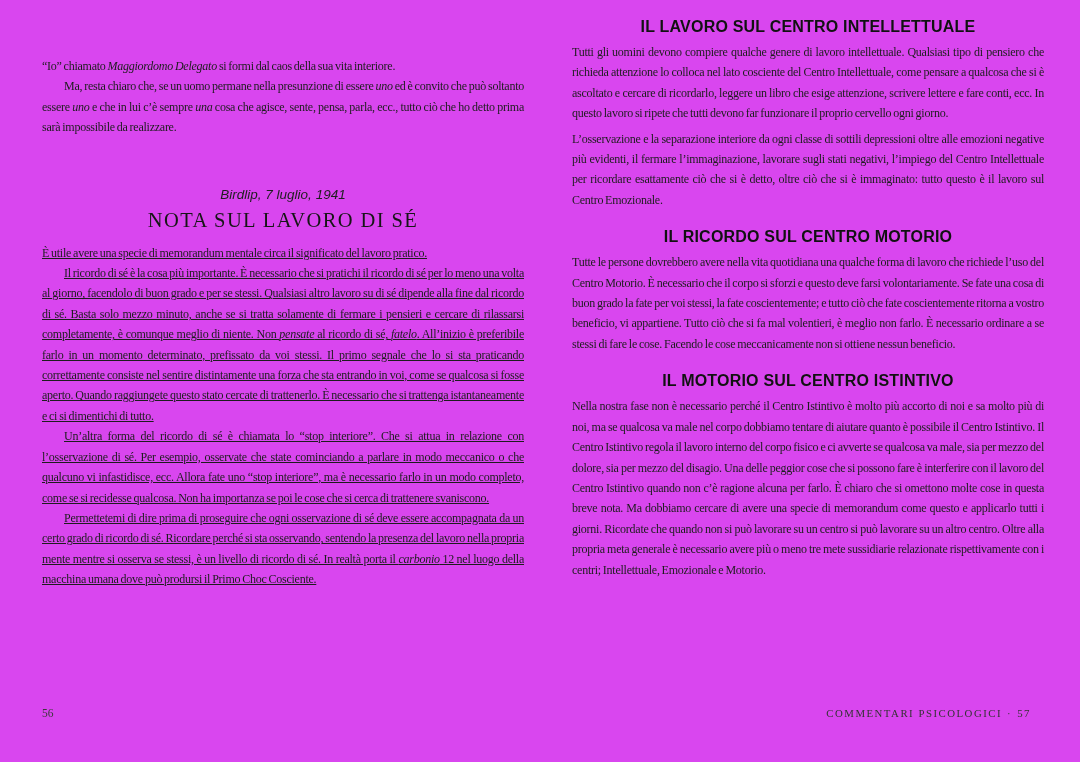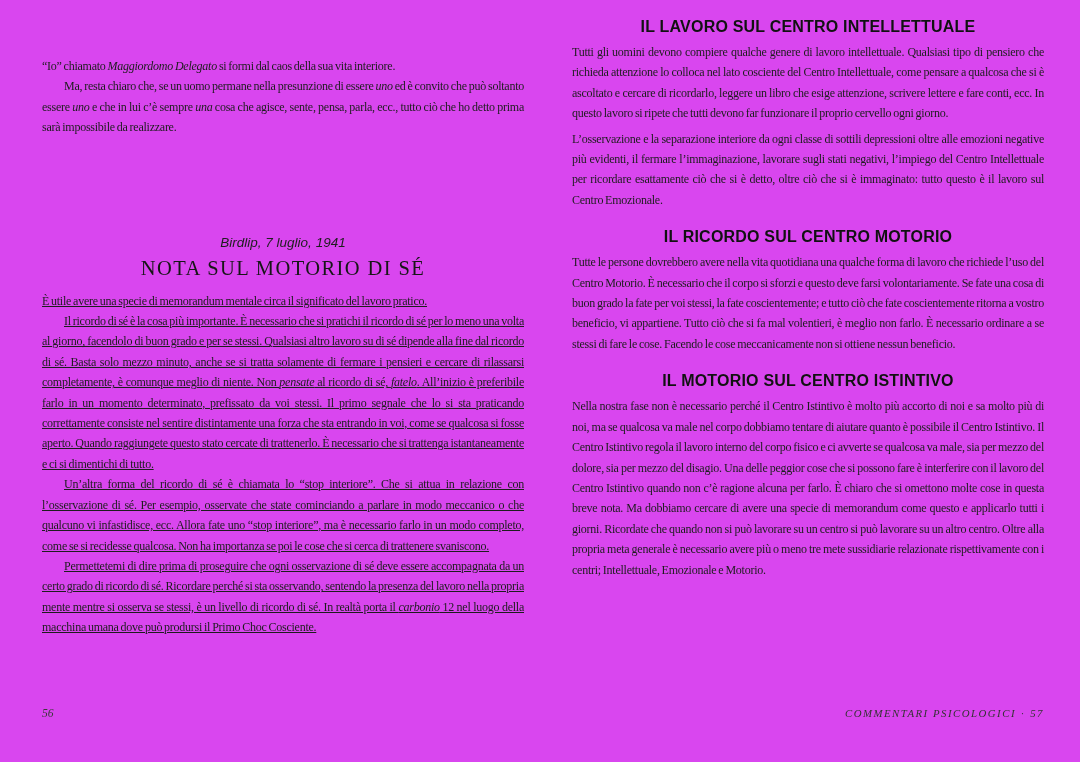--- a/index.html
+++ b/index.html
@@ -23,21 +23,21 @@
     line-height: 20.4px;
     letter-spacing: -0.25px;
     word-spacing: -0.8px;
     color: #1d1d1d;
   }
   .body-p.indent { text-indent: 22px; }
   .it { font-style: italic; }
 
   .carryover { padding-top: 56px; }
 
-  .chapter-head { margin-top: 96px; }
+  .chapter-head { margin-top: 48px; }
   .chapter-date {
     font-family: "Liberation Sans", sans-serif;
     font-style: italic;
     font-size: 13.5px;
     line-height: 17px;
     text-align: center;
     color: #1e1e1e;
   }
   .chapter-title {
     margin: 5px 0 0 0;
@@ -63,41 +63,40 @@
   }
   .section-heading.first { }
   .section-body { margin-top: 5px; }
 
   .folio {
     position: absolute;
     top: 706px;
     font-size: 11.5px;
     line-height: 14px;
     color: #3a3a3a;
-    font-style: italic;
   }
   .folio-left { left: 0; }
-  .folio-right { right: 0; letter-spacing: 1.5px; font-size: 10.8px; color: #333333; }
+  .folio-right { right: 13px; letter-spacing: 1.5px; font-size: 10.8px; color: #333333; }
   .folio-right .sep { margin: 0 5px; }
 </style>
 </head>
 <body>
 
 <div class="spread">
 
   <section class="page page-left">
 
     <div class="carryover">
       <p class="body-p"><span>“Io” chiamato </span><span class="it">Maggiordomo Delegato</span><span> si formi dal caos della sua vita interiore.</span></p>
       <p class="body-p indent"><span>Ma, resta chiaro che, se un uomo permane nella presunzione di essere </span><span class="it">uno</span><span> ed è convito che può soltanto essere </span><span class="it">uno</span><span> e che in lui c’è sempre </span><span class="it">una</span><span> cosa che agisce, sente, pensa, parla, ecc., tutto ciò che ho detto prima sarà impossibile da realizzare.</span></p>
     </div>
 
     <div class="chapter-head">
       <div class="chapter-date">Birdlip, 7 luglio, 1941</div>
-      <h1 class="chapter-title">NOTA SUL MOTORIO DI SÉ</h1>
+      <h1 class="chapter-title">NOTA SUL LAVORO DI SÉ</h1>
     </div>
 
     <div class="left-body">
       <p class="body-p"><span>È utile avere una specie di memorandum mentale circa il significato del lavoro pratico.</span></p>
       <p class="body-p indent"><span>Il ricordo di sé è la cosa più importante. È necessario che si pratichi il ricordo di sé per lo meno una volta al giorno, facendolo di buon grado e per se stessi. Qualsiasi altro lavoro su di sé dipende alla fine dal ricordo di sé. Basta solo mezzo minuto, anche se si tratta solamente di fermare i pensieri e cercare di rilassarsi completamente, è comunque meglio di niente. Non </span><span class="it">pensate</span><span> al ricordo di sé, </span><span class="it">fatelo</span><span>. All’inizio è preferibile farlo in un momento determinato, prefissato da voi stessi. Il primo segnale che lo si sta praticando correttamente consiste nel sentire distintamente una forza che sta entrando in voi, come se qualcosa si fosse aperto. Quando raggiungete questo stato cercate di trattenerlo. È necessario che si trattenga istantaneamente e ci si dimentichi di tutto.</span></p>
       <p class="body-p indent"><span>Un’altra forma del ricordo di sé è chiamata lo “stop interiore”. Che si attua in relazione con l’osservazione di sé. Per esempio, osservate che state cominciando a parlare in modo meccanico o che qualcuno vi infastidisce, ecc. Allora fate uno “stop interiore”, ma è necessario farlo in un modo completo, come se si recidesse qualcosa. Non ha importanza se poi le cose che si cerca di trattenere svaniscono.</span></p>
       <p class="body-p indent"><span>Permettetemi di dire prima di proseguire che ogni osservazione di sé deve essere accompagnata da un certo grado di ricordo di sé. Ricordare perché si sta osservando, sentendo la presenza del lavoro nella propria mente mentre si osserva se stessi, è un livello di ricordo di sé. In realtà porta il </span><span class="it">carbonio</span><span> 12 nel luogo della macchina umana dove può prodursi il Primo Choc Cosciente.</span></p>
     </div>
 
     <div class="folio folio-left">56</div>

